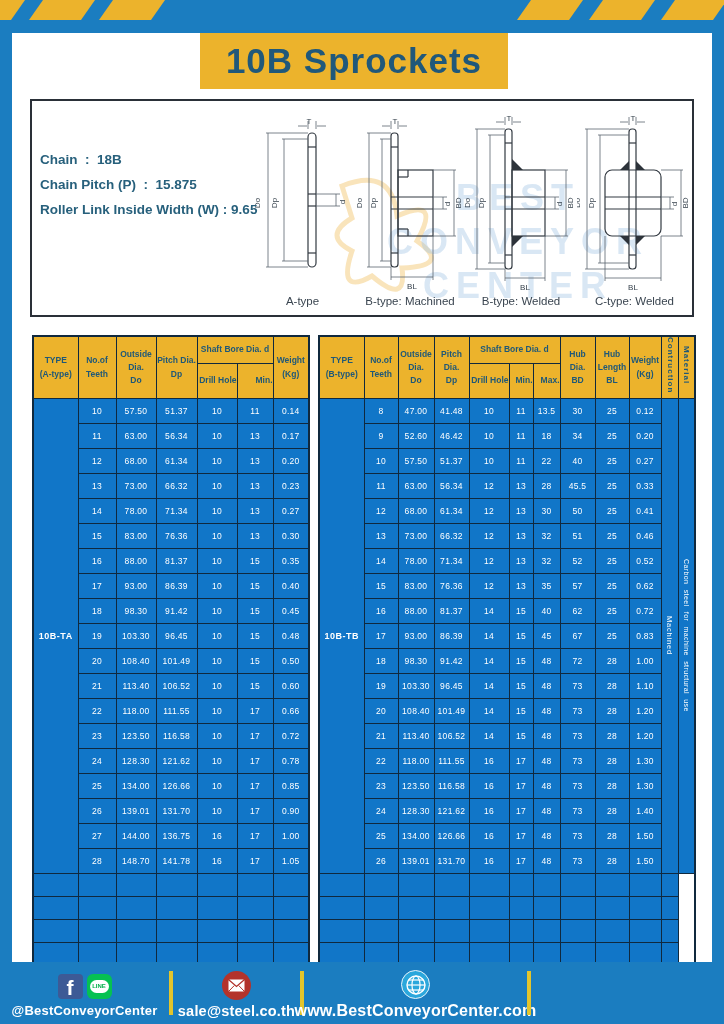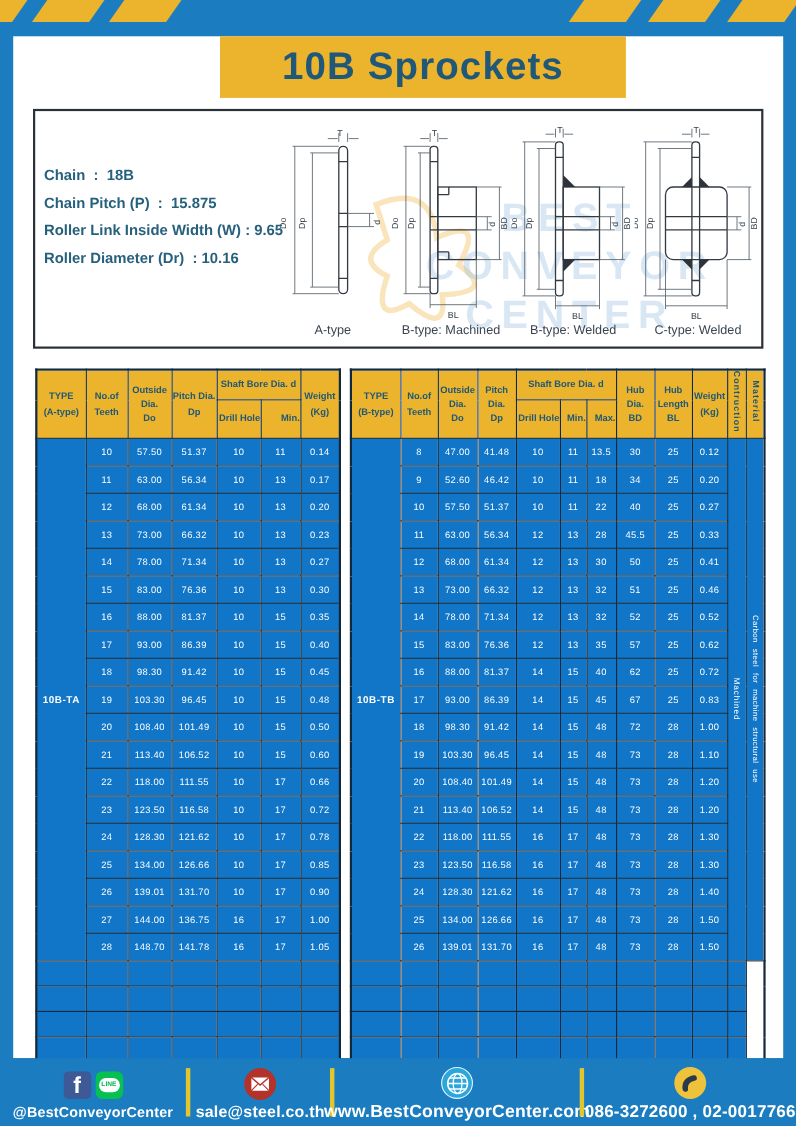--- a/index.html
+++ b/index.html
@@ -5,21 +5,21 @@
   html,body{margin:0;padding:0;}
   body{
     width:724px;height:1024px;position:relative;overflow:hidden;
     background:#1b7dc0;font-family:"Liberation Sans",sans-serif;
   }
   
   .page-white{position:absolute;left:12px;right:12px;top:33px;bottom:62px;background:#ffffff;}
   .top-bar{position:absolute;left:0;top:0;width:724px;height:33px;overflow:hidden;}
   .stripe{position:absolute;top:0;height:20px;width:52px;background:#ecb32c;transform:skewX(-35deg);}
   
-  .title-banner{position:absolute;left:200px;top:33px;width:369px;height:56px;background:#ecb32c;
+  .title-banner{position:absolute;left:200px;top:33px;width:308px;height:56px;background:#ecb32c;
     display:flex;align-items:center;justify-content:center;z-index:3;}
   .title-text{font-size:35px;font-weight:bold;color:#20587a;letter-spacing:1px;}
   
   .info-panel{position:absolute;left:30px;top:99px;width:664px;height:218px;background:#fff;
     border:2px solid #2a3038;box-sizing:border-box;z-index:2;}
   .specs{position:absolute;left:8px;top:46px;z-index:2;}
   .spec-line{font-size:13.5px;font-weight:bold;color:#27607c;line-height:25px;white-space:pre;}
   .wm-text{position:absolute;left:355px;top:75px;z-index:0;color:rgba(160,196,228,0.40);
     font-weight:bold;font-size:36px;line-height:44px;letter-spacing:7px;text-align:center;}
   .wm-blob{position:absolute;left:290px;top:55px;width:130px;height:150px;z-index:0;opacity:0.45;}
@@ -98,21 +98,20 @@
   <div class="wm-text">
     <div>BEST</div>
     <div>CONVEYOR</div>
     <div>CENTER</div>
   </div>
 
   <div class="specs">
     <div class="spec-line">Chain  :  18B</div>
     <div class="spec-line">Chain Pitch (P)  :  15.875</div>
     <div class="spec-line">Roller Link Inside Width (W) : 9.65</div>
-    <div class="spec-line">Roller Diameter (Dr)  : 10.16</div>
   </div>
 
   <div class="diagrams">
 
     <div class="fig" style="width:105px;">
       <svg width="105" height="178" viewBox="0 0 105 178">
         <line class="dline" x1="58" y1="14" x2="58" y2="6"></line>
           <line class="dline" x1="66" y1="14" x2="66" y2="6"></line>
         <line class="dline" x1="48" y1="11" x2="57" y2="11"></line>
           <line class="dline" x1="67" y1="11" x2="76" y2="11"></line>
@@ -908,23 +907,13 @@
           <ellipse cx="11" cy="11" rx="4" ry="9" fill="none" stroke="#ffffff" stroke-width="1.2"></ellipse>
           <line x1="2" y1="11" x2="20" y2="11" stroke="#ffffff" stroke-width="1.2"></line>
           <line x1="3.2" y1="6" x2="18.8" y2="6" stroke="#ffffff" stroke-width="1.2"></line>
           <line x1="3.2" y1="16" x2="18.8" y2="16" stroke="#ffffff" stroke-width="1.2"></line>
         </svg>
       </div>
     </div>
     <div class="ftext" style="font-size:16px;">www.BestConveyorCenter.com</div>
   </div>
   <div class="fdivider"></div>
-  <div class="fsec" style="width:193px;">
-    <div class="ficons">
-      <div class="circle-icon phone-bg">
-        <svg width="18" height="18" viewBox="0 0 18 18">
-          <path d="M4 14 Q3 6 12 4" fill="none" stroke="#2b3a4a" stroke-width="5" stroke-linecap="round"></path>
-        </svg>
-      </div>
-    </div>
-    <div class="ftext" style="font-size:15.5px;">086-3272600 , 02-0017766</div>
-  </div>
 </div>
 
 </body></html>

